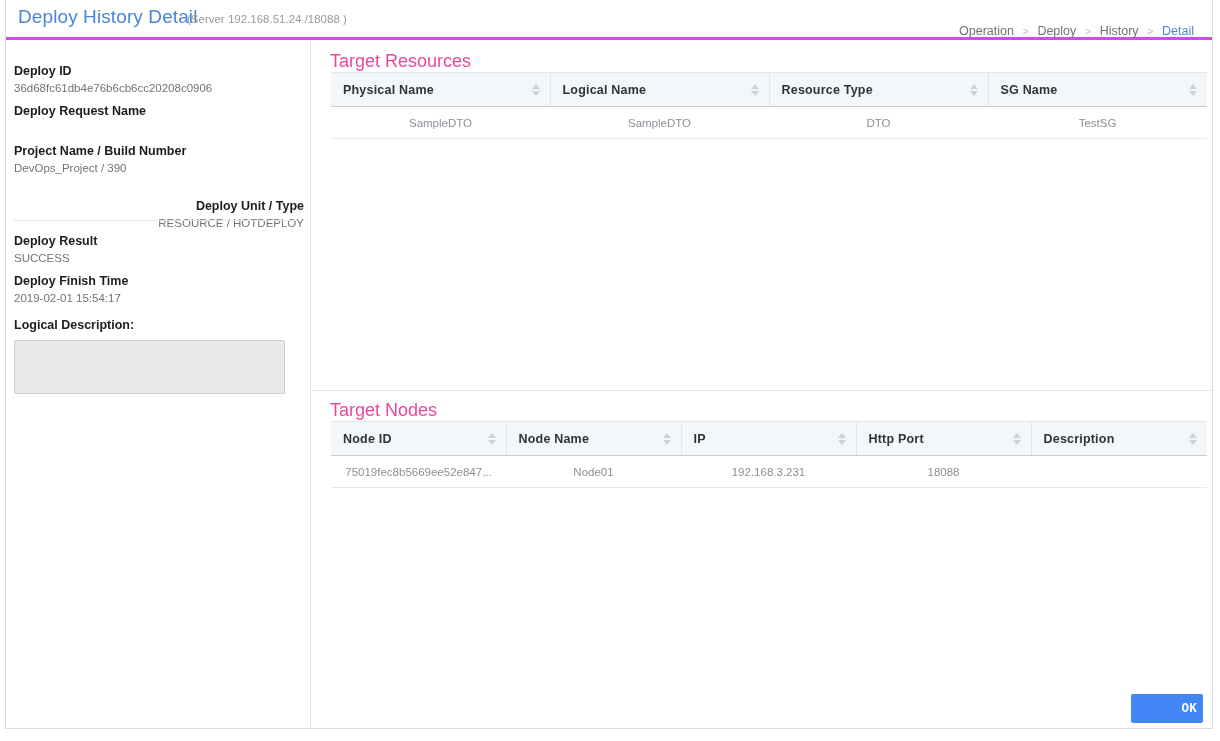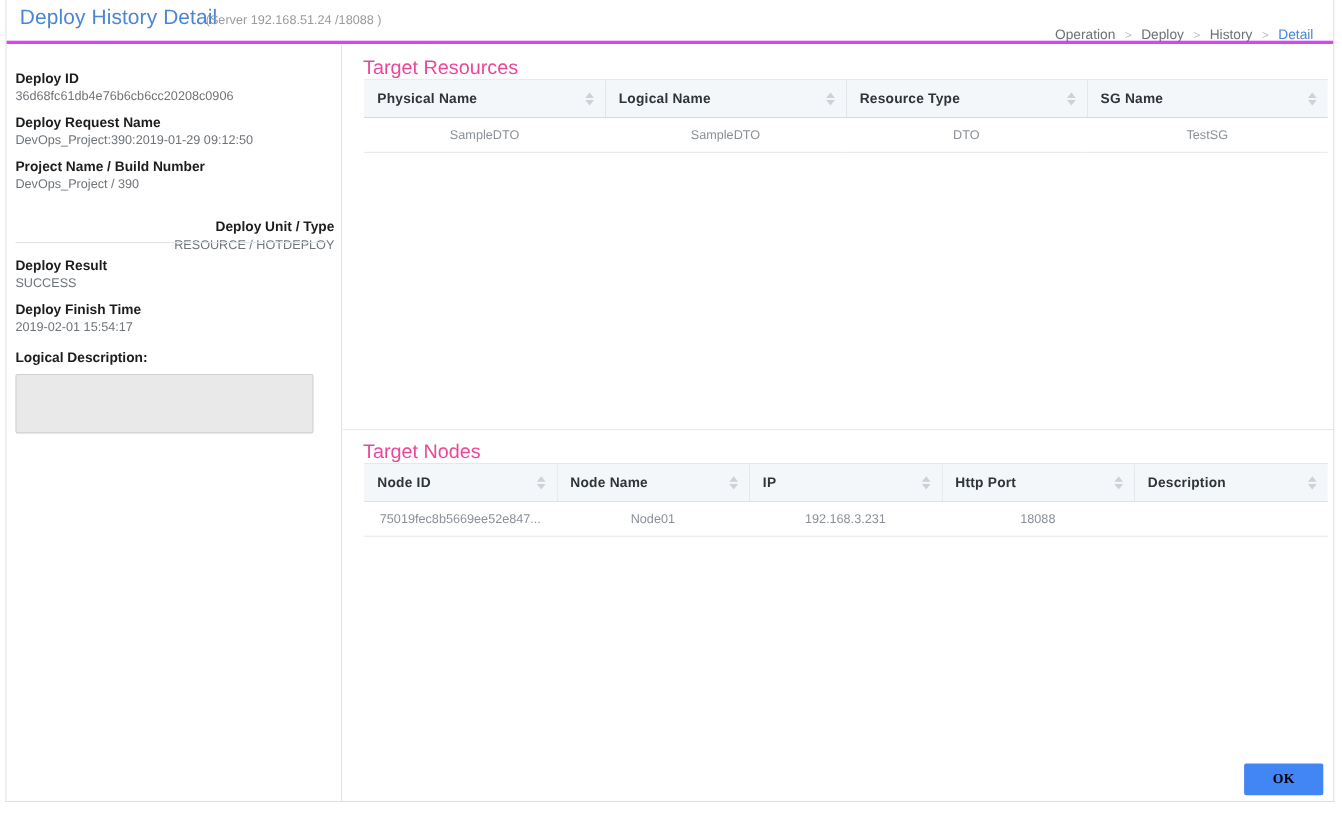--- a/index.html
+++ b/index.html
@@ -212,28 +212,29 @@
   }
 
   
   .ok-button {
     position: absolute;
     left: 1131px;
     top: 694px;
     width: 72px;
     height: 29px;
     background: #4285f4;
-    color: #000000;
+    color: #ffffff;
     font-size: 12.5px;
     font-weight: bold;
     border: none;
     border-radius: 2px;
     cursor: pointer;
-    font-family: Liberation Serif, serif;
+    font-family: Liberation Mono, monospace;
     letter-spacing: .3px;
+    text-align: right;
   }
 </style>
 </head>
 <body>
 
 <div id="page">
   <div class="frame"></div>
 
   <div class="page-header">
     <div class="page-title">Deploy History Detail</div>
@@ -251,21 +252,20 @@
 
   <div class="left-panel">
 
     <div class="field" style="top:22px;">
       <div class="field-label">Deploy ID</div>
       <div class="field-value">36d68fc61db4e76b6cb6cc20208c0906</div>
     </div>
 
     <div class="field" style="top:62px;">
       <div class="field-label">Deploy Request Name</div>
-      <div class="field-value">DevOps_Project:390:2019-01-29 09:12:50</div>
     </div>
 
     <div class="field" style="top:102px;">
       <div class="field-label">Project Name / Build Number</div>
       <div class="field-value">DevOps_Project / 390</div>
     </div>
 
     <div class="field" style="top:157px;text-align:right;">
       <div class="field-label">Deploy Unit / Type</div>
       <div class="field-value">RESOURCE / HOTDEPLOY</div>

